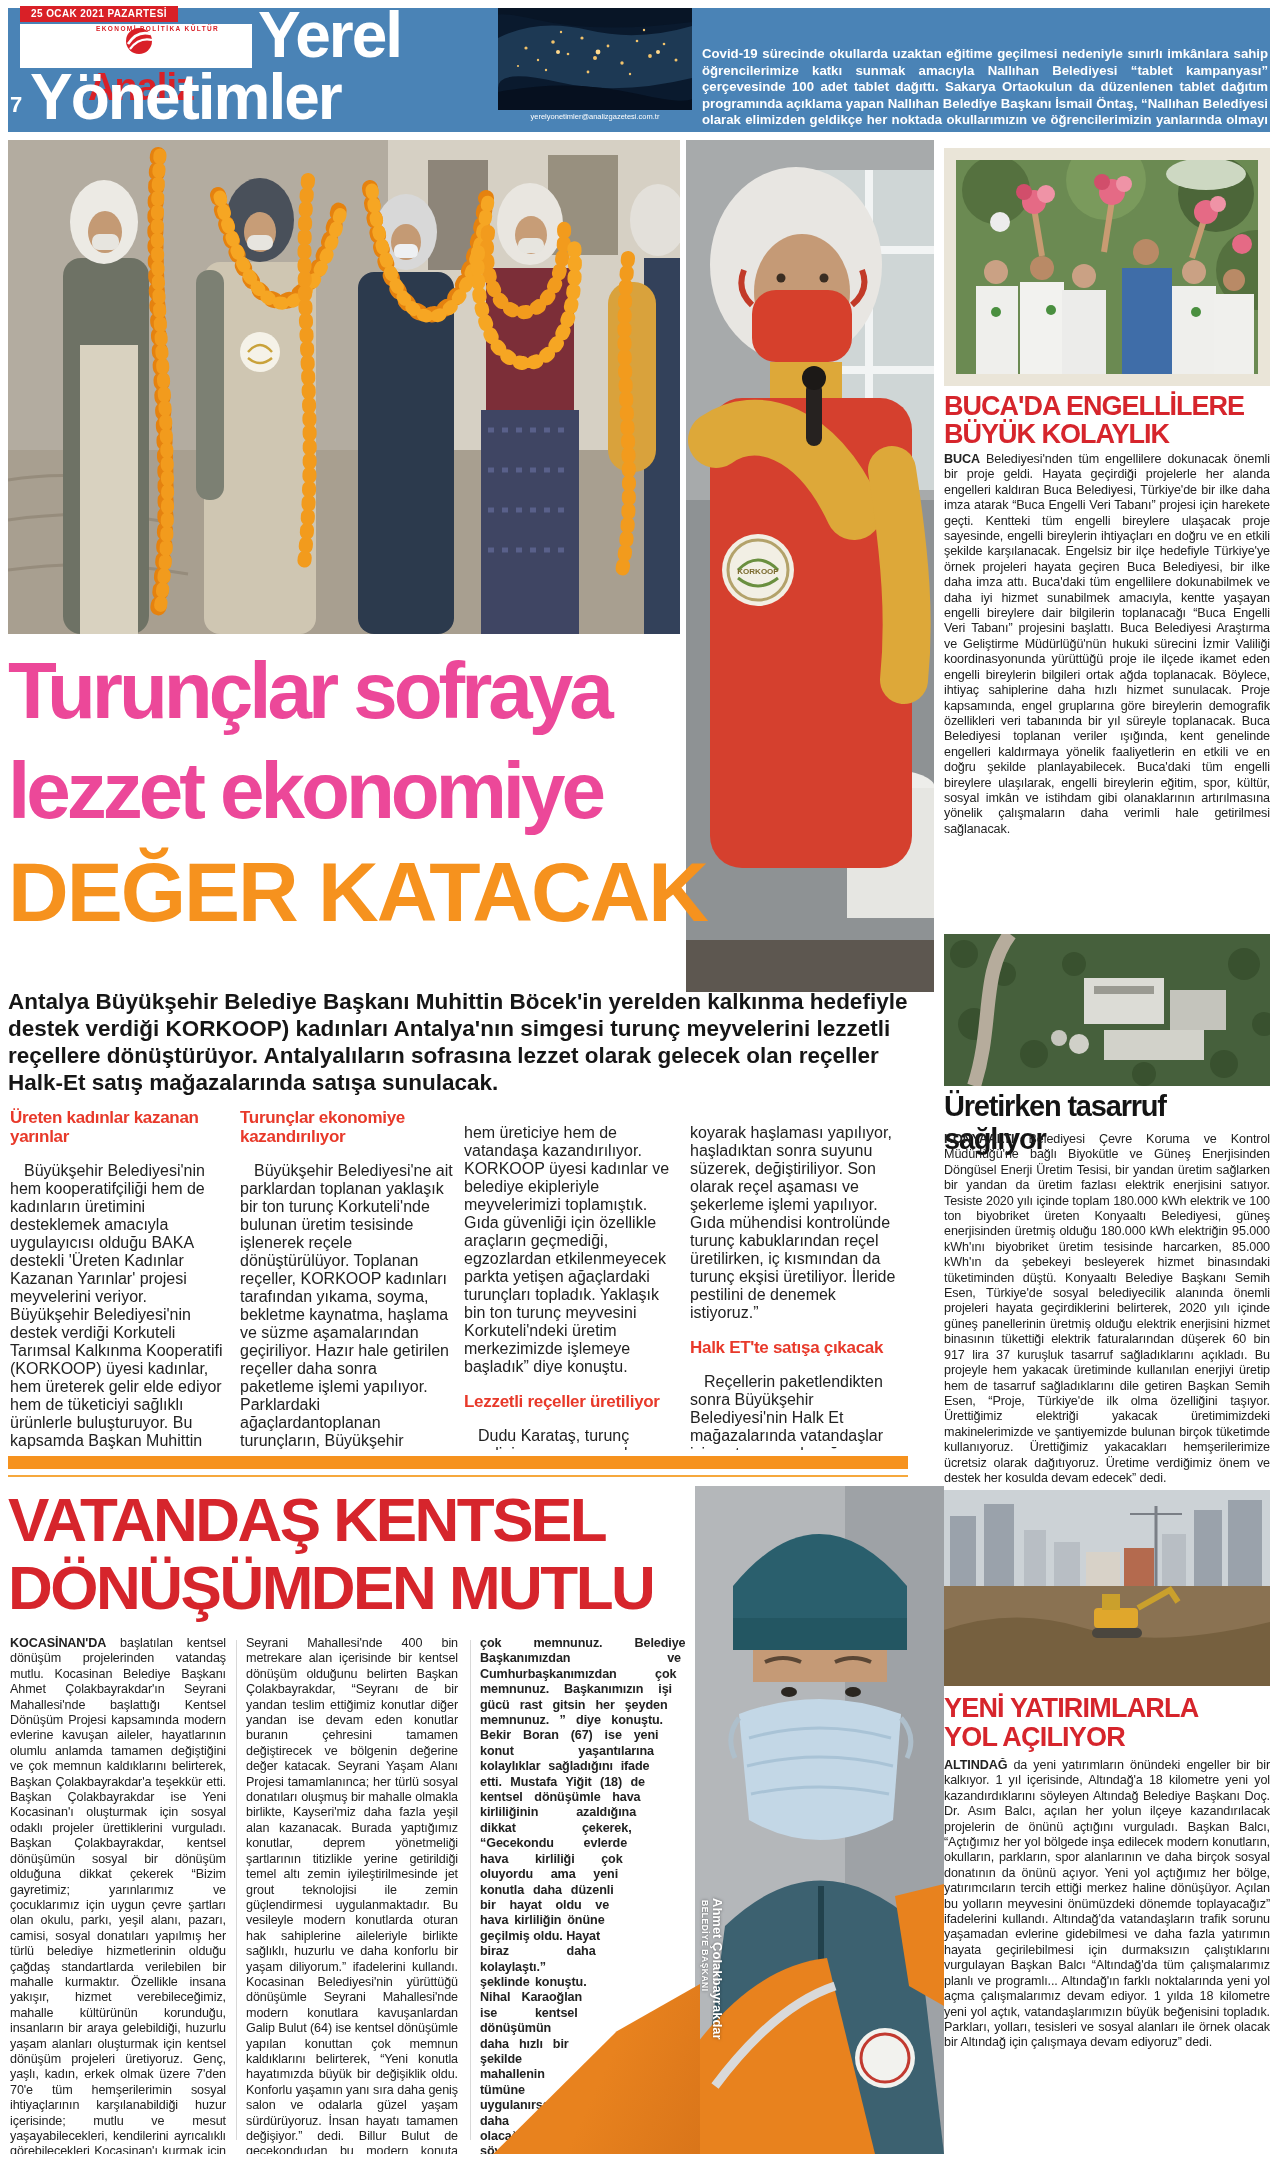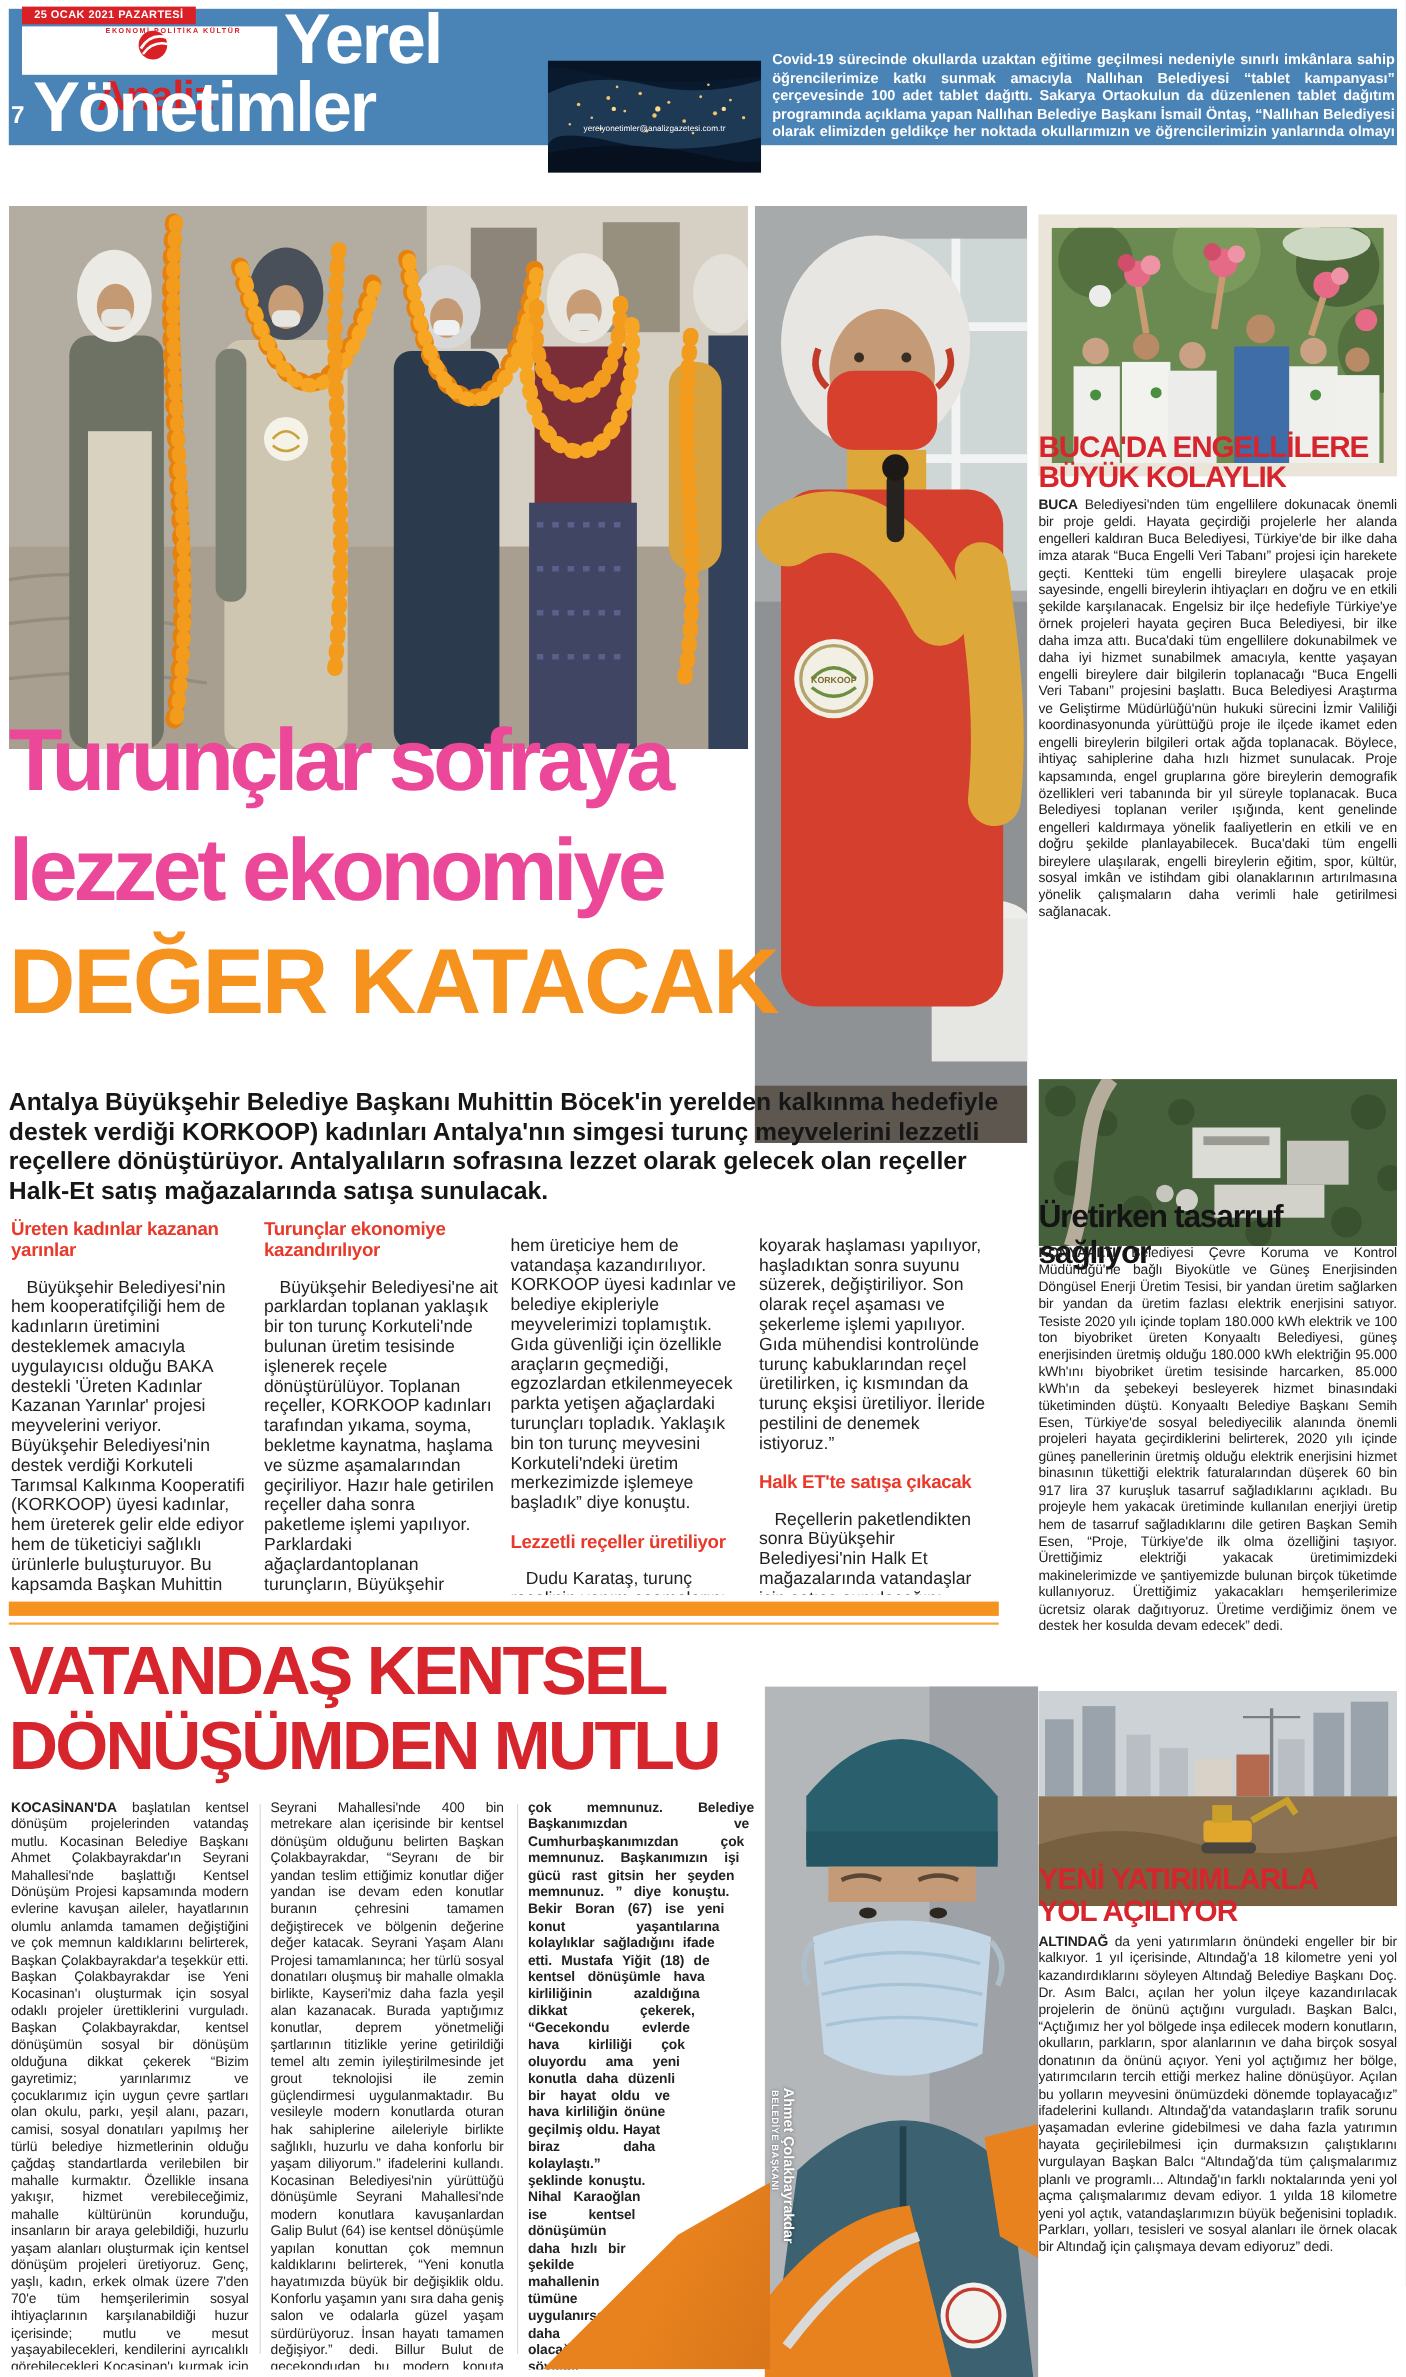--- a/index.html
+++ b/index.html
@@ -15,21 +15,21 @@
   .logo-word{font-size:38px;font-weight:800;color:#d92027;letter-spacing:-1px;margin-left:4px;margin-top:6px;}
   .yerel{left:258px;top:2px;font-size:64px;line-height:66px;font-weight:800;color:#fff;letter-spacing:-2px;}
   .yonetimler{left:30px;top:62px;font-size:64px;line-height:70px;font-weight:800;color:#fff;letter-spacing:-2px;}
   .pageno{left:10px;top:92px;font-size:22px;font-weight:700;color:#fff;}
   .satellite{left:498px;top:8px;width:194px;height:102px;}
   .email{left:498px;top:112px;width:194px;font-size:7.5px;color:#fff;text-align:center;}
   .ts-head{left:702px;top:10px;width:566px;font-size:28px;font-weight:800;color:#fff;letter-spacing:-.5px;}
   .ts-body{left:702px;top:46px;width:566px;height:84px;font-size:13.2px;line-height:16.6px;
            font-weight:700;color:#fff;text-align:justify;overflow:hidden;}
   
-  .ph{overflow:hidden;margin-top:47px;}
+  .ph{overflow:hidden;}
   .main-photo{left:8px;top:140px;width:672px;height:494px;}
   .vest-photo{left:686px;top:140px;width:248px;height:852px;}
   .buca-frame{left:944px;top:148px;width:326px;height:238px;background:#eae5d8;box-sizing:border-box;padding:12px;}
   .buca-frame svg{display:block;}
   .aerial-photo{left:944px;top:934px;width:326px;height:152px;}
   .constr-photo{left:944px;top:1490px;width:326px;height:196px;}
   .man-photo{left:695px;top:1486px;width:249px;height:668px;}
   .shoulder-cut{left:480px;top:1984px;width:220px;height:170px;
      background:linear-gradient(115deg,#e8821e 55%,#d9751a);
      clip-path:polygon(100% 0,62% 28%,6% 100%,100% 100%);}

